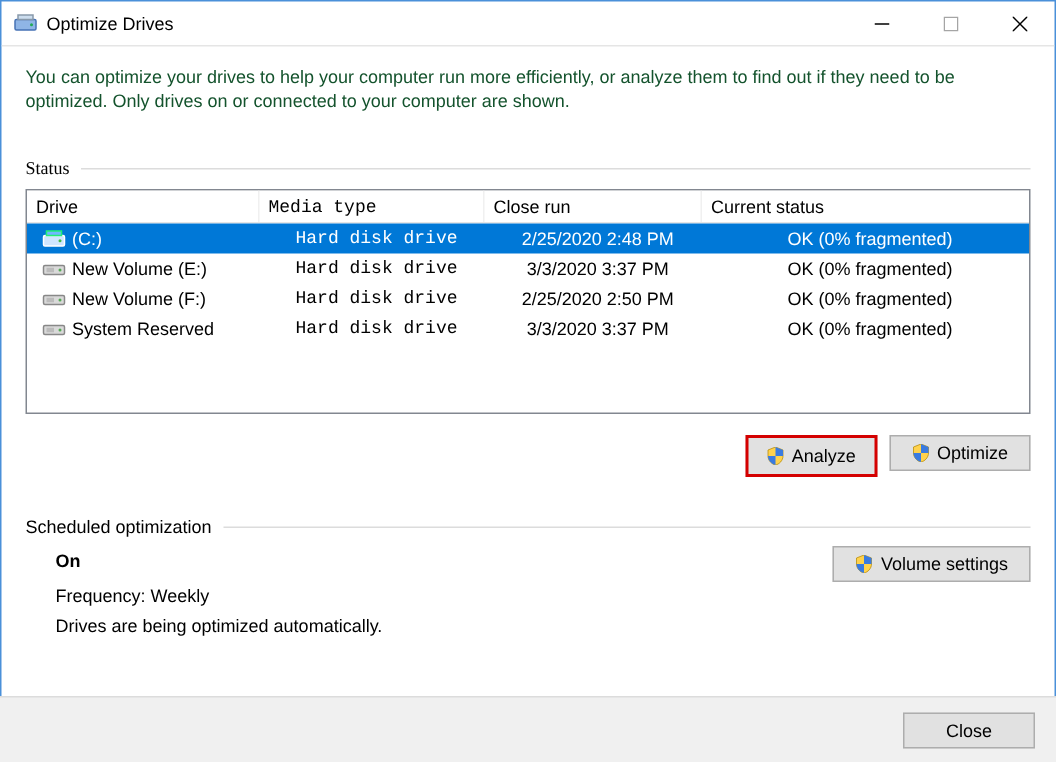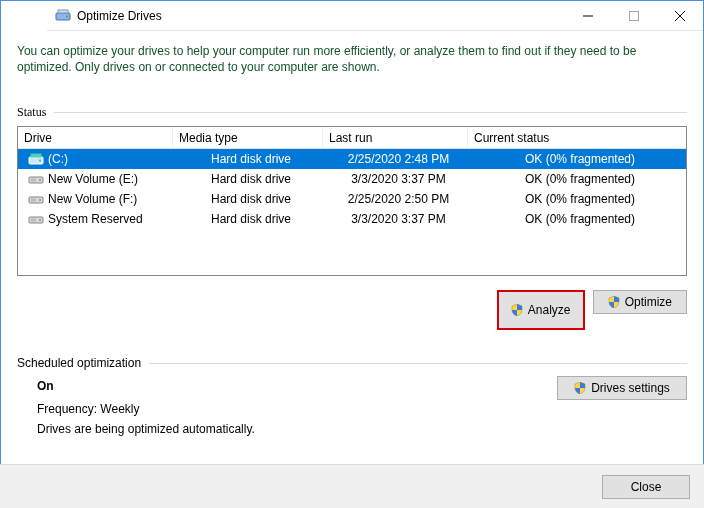--- a/index.html
+++ b/index.html
@@ -14,21 +14,20 @@
     overflow: hidden;
     border: 1px solid #4a90d9;
   }
   
   .titlebar {
     height: 30px;
     display: flex;
     align-items: center;
     padding: 0 0 0 8px;
     border-bottom: 1px solid #e5e5e5;
-    margin-left: 46px;
   }
   .titlebar .app-icon {
     width: 16px; height:16px; margin-right:6px;
     display:inline-block;
   }
   .titlebar .title-text { flex: 0 0 auto; }
   .titlebar .spacer { flex:1; }
   .win-btn {
     width: 46px; height:30px;
     display:flex; align-items:center; justify-content:center;
@@ -52,21 +51,21 @@
   .lv-header {
     display:flex;
     height:22px;
     align-items:center;
     background:#fff;
     border-bottom:1px solid #e5e5e5;
     font-size:12px;
   }
   .col { padding-left:6px; overflow:hidden; white-space:nowrap; text-overflow:ellipsis;text-align:center; }
   .col-drive  { width: 155px; }
-  .col-media  { width: 150px; }
+  .col-media  { width: 150px; font-family: Liberation Mono, monospace; }
   .col-last   { width: 145px; }
   .col-status { flex:1; }
   .lv-header .col { border-right:1px solid #f0f0f0; height:100%; display:flex; align-items:center; }
   .lv-header .col:last-child { border-right:none; }
   .lv-rows { }
   .lv-row {
     display:flex;
     align-items:center;
     height:20px;
     font-size:12px;
@@ -92,21 +91,21 @@
     align-items:center;
     justify-content:center;
     gap:5px;
     font-family:inherit;
     font-size:12px;
     cursor:default;
   }
   .highlight-red {
     border:2px solid #d40000;
     padding:0 12px;
-    height:40px;
+    height:28px;
   }
   .shield {
     width:12px; height:12px; display:inline-block;
   }
   
   .sched-row { display:flex; align-items:center; margin-top:26px; margin-bottom:6px; }
   .sched-body { padding-left:20px; display:flex; }
   .sched-text-col { flex:1; line-height:1.7; }
   .sched-text-col .on { font-weight:600; margin-bottom:2px; }
   .change-col { width:160px; display:flex; justify-content:flex-end; }
@@ -160,21 +159,21 @@
 
   <div class="section-label-row">
     <span class="section-label">Status</span>
     <span class="hr"></span>
   </div>
 
   <div class="listview">
     <div class="lv-header">
       <div class="col col-drive">Drive</div>
       <div class="col col-media">Media type</div>
-      <div class="col col-last">Last run</div>
+      <div class="col col-last">Close run</div>
       <div class="col col-status">Current status</div>
     </div>
     <div class="lv-rows" id="lv-rows">
         <div class="lv-row selected">
           <div class="col col-drive">
             <span class="drv-icon">
               <svg width="16" height="16" viewBox="0 0 16 16">
                 <rect x="1" y="6" width="14" height="7" rx="1" fill="#cfe6ff" stroke="#fff"></rect>
                 <rect x="3" y="3" width="10" height="3" fill="#6fb7ff" stroke="#2e7"></rect>
                 <circle cx="12" cy="9.5" r="1" fill="#4b4"></circle>
@@ -270,21 +269,21 @@
     </div>
     <div class="change-col">
       <button class="btn" style="min-width:130px">
         <span class="shield">
           <svg width="12" height="12" viewBox="0 0 12 12">
             <path d="M6 0 L11 2 V6 C11 9 8.5 11.5 6 12 C3.5 11.5 1 9 1 6 V2 Z" fill="#ffd24d" stroke="#b58900" stroke-width="0.5"></path>
             <path d="M6 0 L11 2 V6 H6 Z" fill="#3a7be0"></path>
             <path d="M6 12 C3.5 11.5 1 9 1 6 H6 Z" fill="#3a7be0"></path>
           </svg>
         </span>
-        <span>Drives settings</span>
+        <span>Volume settings</span>
       </button>
     </div>
   </div>
 </div>
 
 <div class="footer">
   <button class="btn">
     <span>Close</span>
   </button>
 </div>

